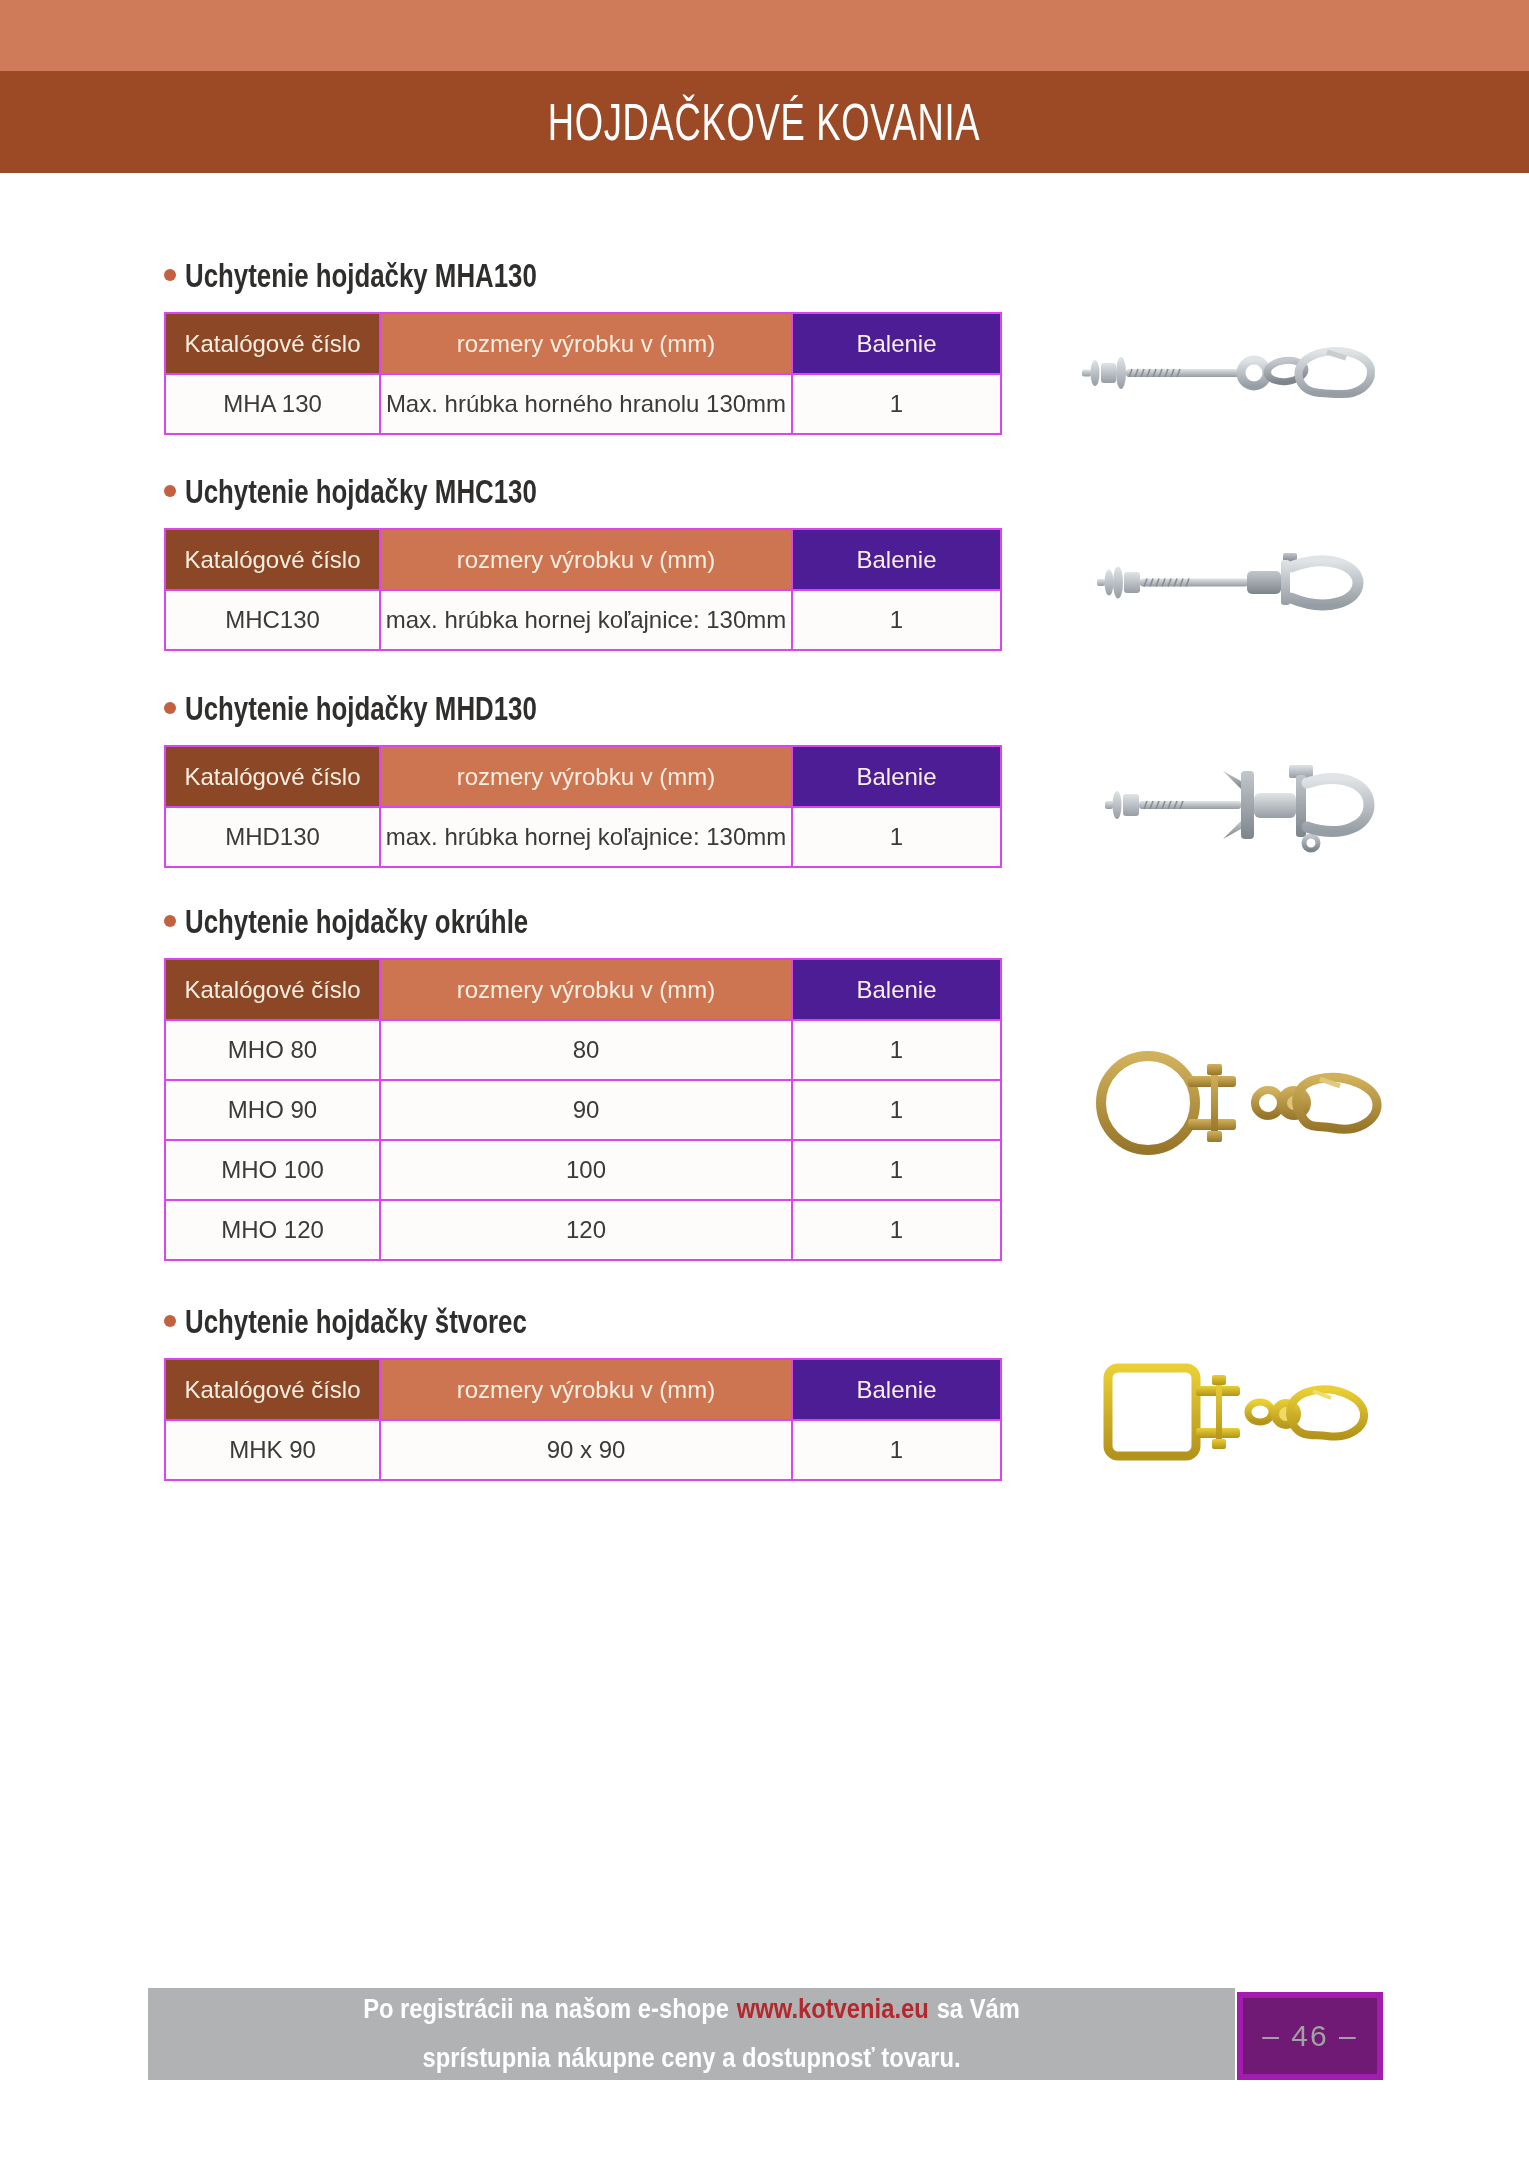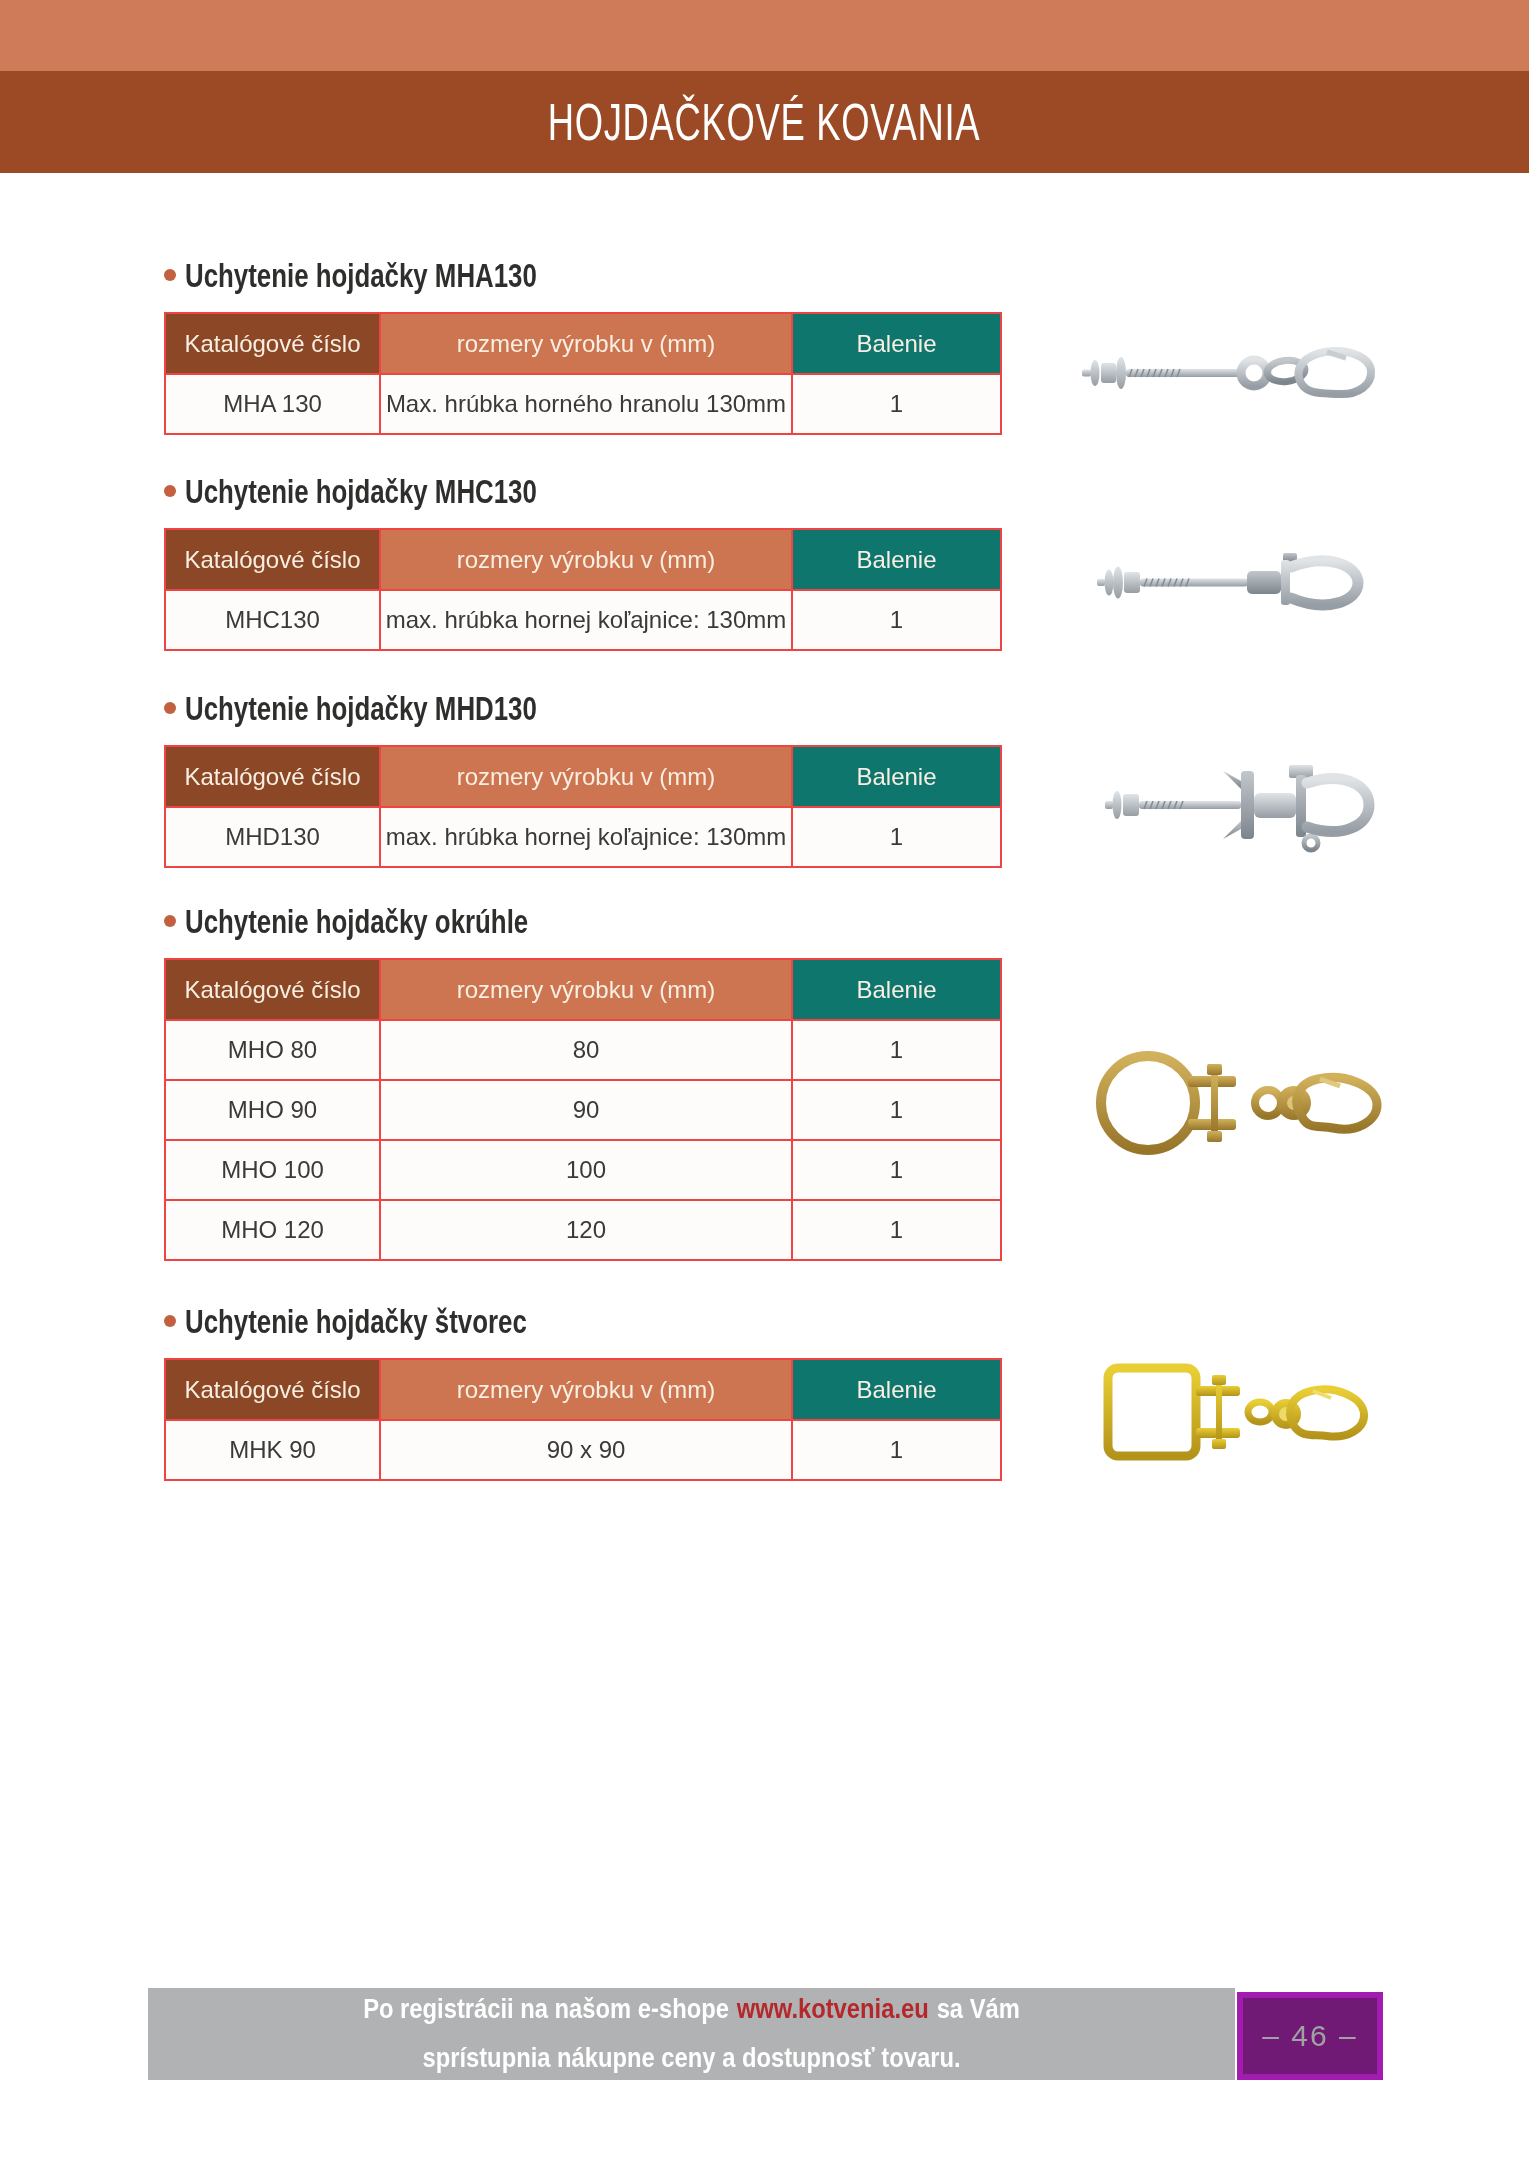--- a/index.html
+++ b/index.html
@@ -13,26 +13,26 @@
     display:flex;align-items:center;justify-content:center;}
   .band-title{color:#ffffff;font-size:52px;font-weight:400;letter-spacing:1px;
     transform:scaleX(.70);transform-origin:center;white-space:nowrap;}
   
   .sec{position:absolute;left:148px;width:830px;padding-left:16px;}
   .sec-title{display:flex;align-items:center;height:38px;}
   .bullet{width:12px;height:12px;border-radius:50%;background:#c2603f;margin-right:9px;flex:0 0 auto;}
   .sec-title-text{font-size:34px;font-weight:700;color:#2f2e2d;letter-spacing:0;
     transform:scaleX(.76);transform-origin:left center;white-space:nowrap;display:inline-block;}
   table.ctable{border-collapse:collapse;width:830px;margin-top:18px;table-layout:fixed;}
-  table.ctable th,table.ctable td{border:2px solid #ef4444;text-align:center;vertical-align:middle;padding:0;}
+  table.ctable th,table.ctable td{border:2px solid #d946ef;text-align:center;vertical-align:middle;padding:0;}
   table.ctable th{height:59px;font-weight:400;font-size:24px;color:#f8efe2;}
   table.ctable td{height:58px;font-size:24px;color:#3b3a39;background:#fdfcfa;margin-left:44px;}
   th.c1{width:213px;background:#8c4826;}
   th.c2{width:410px;background:#cd7551;}
-  th.c3{width:207px;background:#0f766e;}
+  th.c3{width:207px;background:#4c1d95;}
   
   .pimg{position:absolute;}
   
   .footer-bar{position:absolute;left:148px;top:1988px;width:1087px;height:92px;background:#b1b2b4;
     display:flex;flex-direction:column;justify-content:center;gap:18px;}
   .fline{display:flex;justify-content:center;gap:9px;color:#ffffff;font-weight:700;font-size:27px;
     transform:scaleX(.88);transform-origin:center;white-space:nowrap;line-height:31px;}
   .footer-link{color:#b4282c;text-decoration:none;font-weight:700;}
   .page-number-box{position:absolute;left:1237px;top:1992px;width:146px;height:88px;box-sizing:border-box;
     background:#701a75;border:6px solid #a21caf;display:flex;align-items:center;justify-content:center;}

